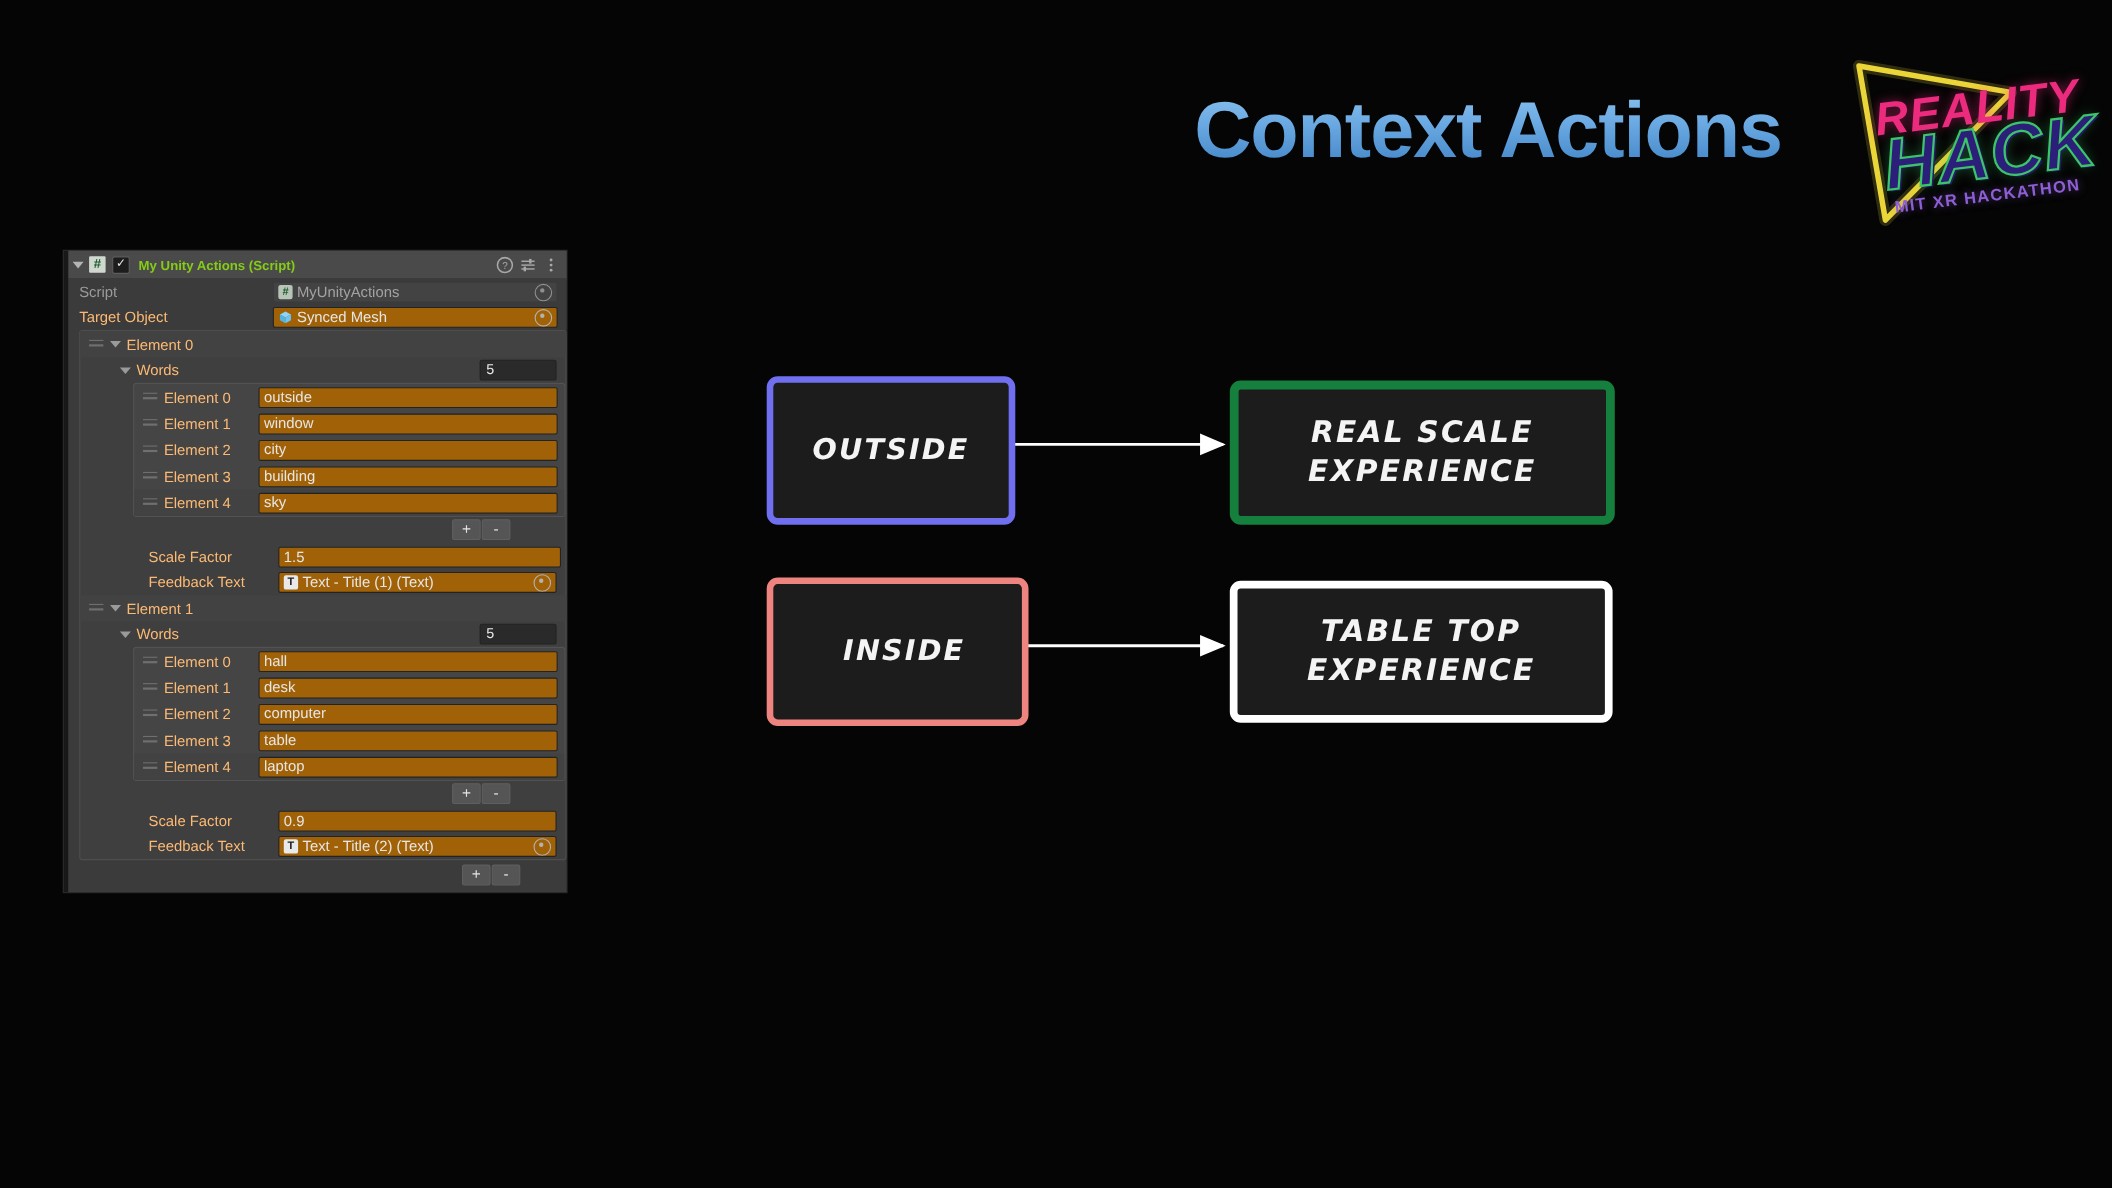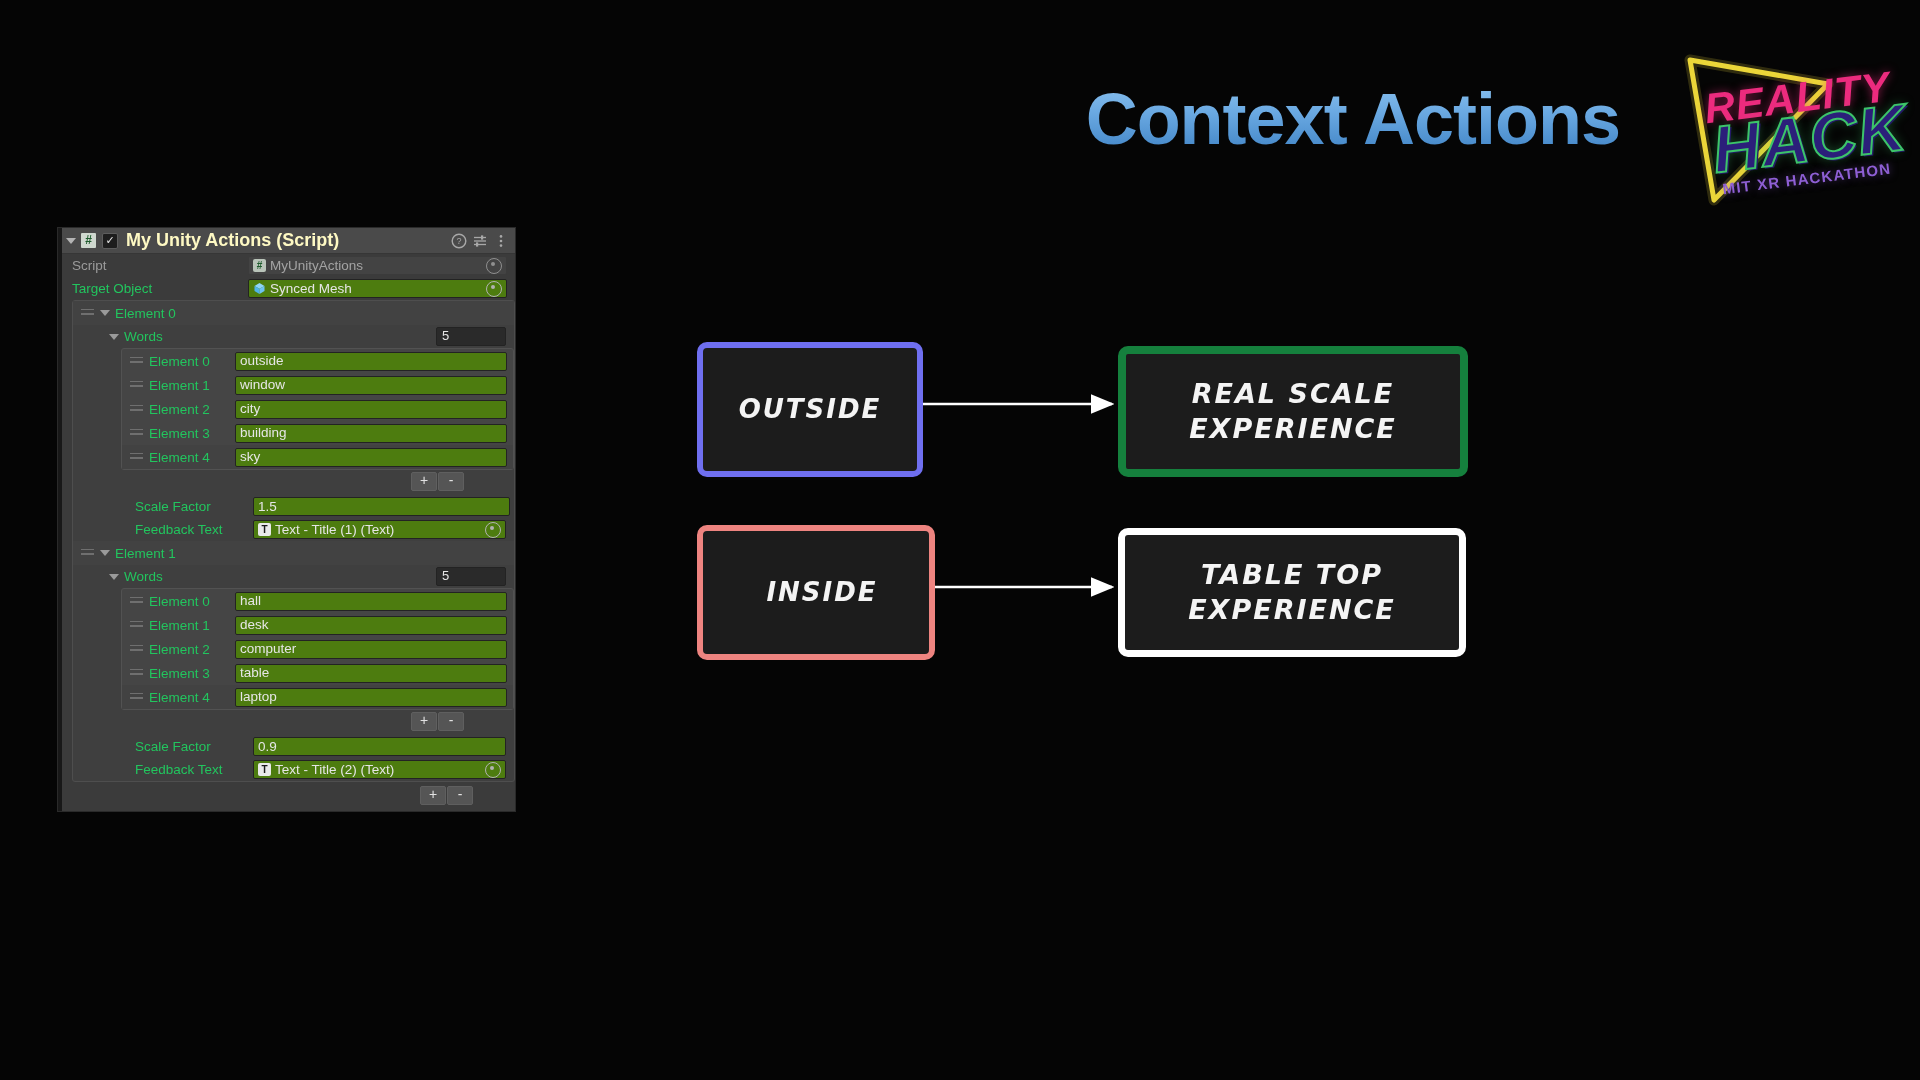--- a/index.html
+++ b/index.html
@@ -71,30 +71,30 @@
   #script-badge {
     width: 15px; height: 15px; background: #cfd8cf; border-radius: 1px;
     color: #1d5b2c; font-size: 12px; font-weight: bold; line-height: 15px;
     text-align: center; margin-right: 6px; flex: 0 0 auto;
   }
   #comp-enabled {
     width: 14px; height: 14px; background: #1d1d1d; border: 1px solid #5d5d5d;
     border-radius: 2px; margin-right: 8px; flex: 0 0 auto;
     color: #e8e8e8; font-size: 11px; line-height: 13px; text-align: center;
   }
-  #comp-title { font-weight: bold; font-size: 18px; color: #fef9c3; flex: 1 1 auto; }
+  #comp-title { font-weight: bold; font-size: 12px; color: #84cc16; flex: 1 1 auto; }
   .hdr-icon { width: 16px; height: 16px; margin-left: 5px; flex: 0 0 auto; opacity: .82; }
 
   
   .row { display: flex; align-items: center; height: 22px; padding-left: 10px; }
   .row.alt { background: #424242; }
-  .lbl { color: #22c55e; flex: 0 0 auto; }
+  .lbl { color: #fdba74; flex: 0 0 auto; }
   .lbl.dim { color: #9b9b9b; }
   .field {
-    background: #4d7c0f; border: 1px solid #232323; border-radius: 2px;
+    background: #a16207; border: 1px solid #232323; border-radius: 2px;
     height: 17px; line-height: 16px; color: #e6e6e6; padding: 0 4px;
     display: flex; align-items: center; overflow: hidden; white-space: nowrap;
   }
   .field.disabled { background: #434343; border-color: #3b3b3b; color: #a3a3a3; }
   .obj-icon { width: 13px; height: 13px; margin-right: 4px; flex: 0 0 auto; border-radius: 2px; }
   .obj-icon.script { background: #b9c4b9; color: #1d5b2c; font-size: 10px; font-weight: bold; line-height: 13px; text-align: center; }
   .obj-icon.prefab { background: transparent; }
   .obj-icon.textglyph { background: #e9e9e9; color: #1a1a1a; font-size: 10px; font-weight: bold; line-height: 13px; text-align: center; }
   .picker {
     width: 14px; height: 14px; border-radius: 50%; border: 1.5px solid #b2b2b2;

